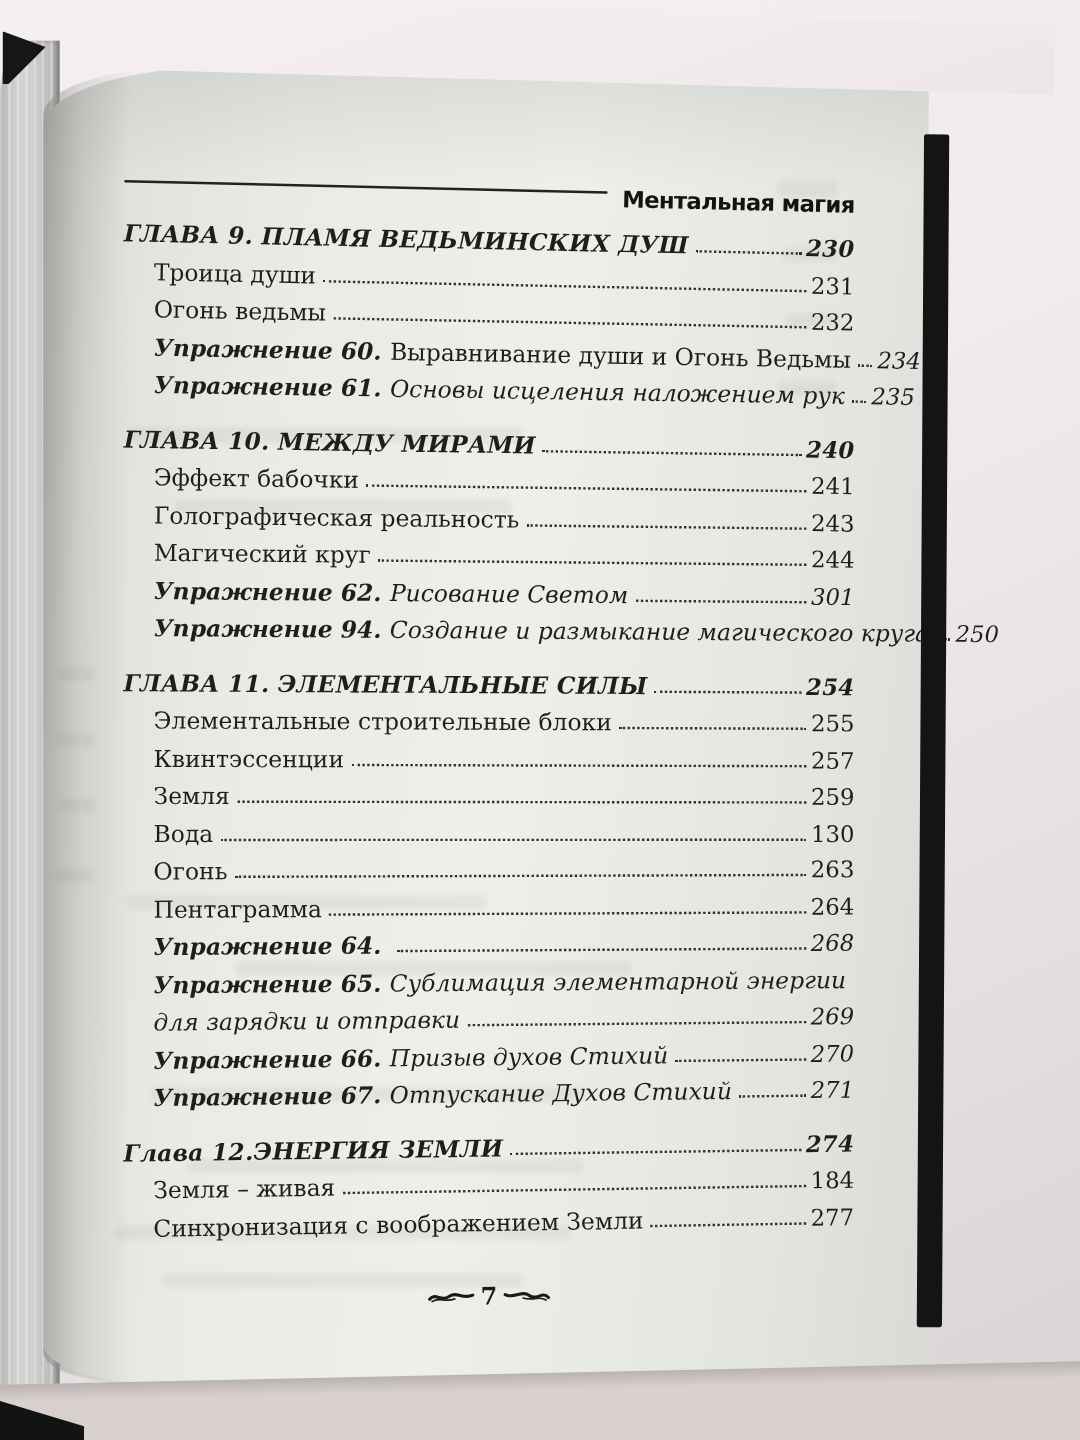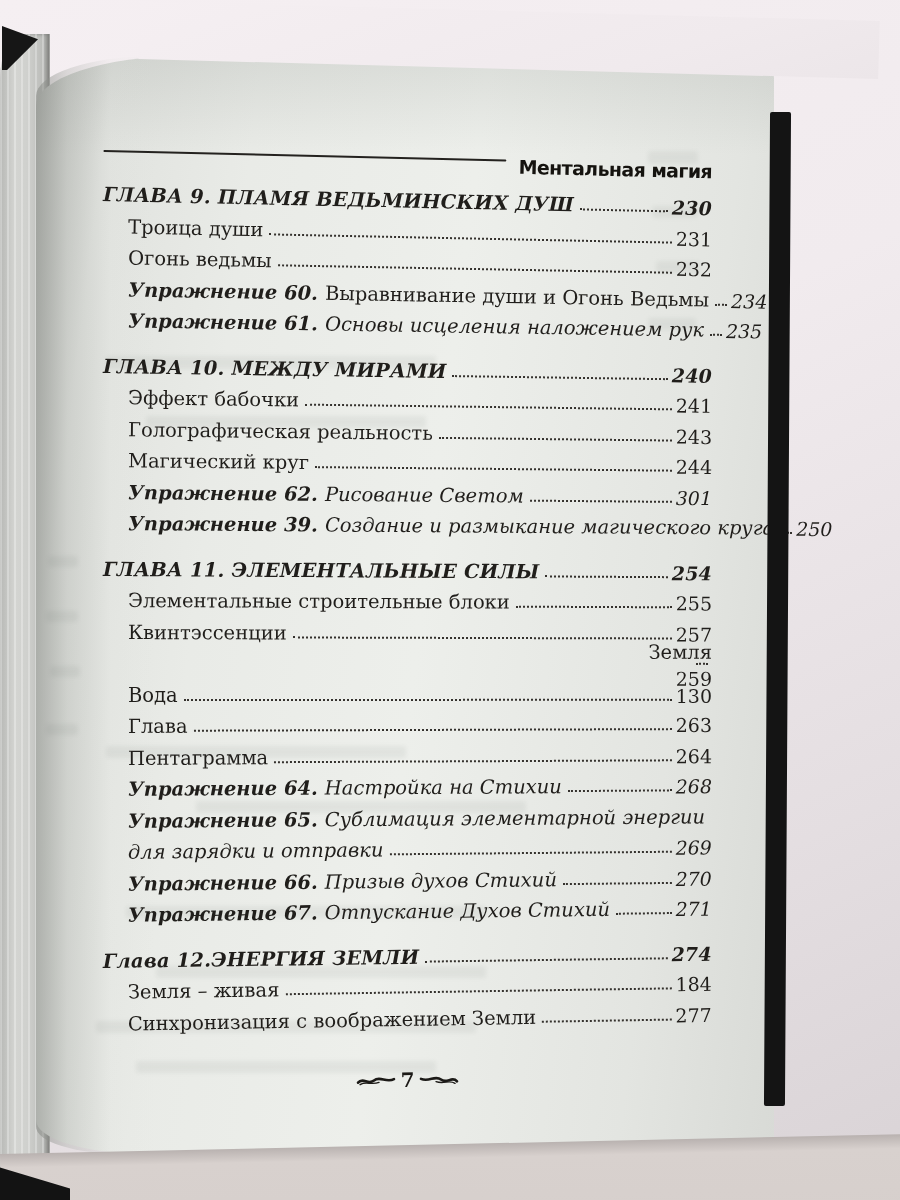--- a/index.html
+++ b/index.html
@@ -157,63 +157,62 @@
             <span class="leader"></span>
             <span class="num">244</span>
           </div>
           <div class="row exercise" style="transform: rotate(0.49deg);">
             <span class="lab">Упражнение 62.</span>
             <span class="tit">Рисование Светом</span>
             <span class="leader"></span>
             <span class="num">301</span>
           </div>
           <div class="row exercise" style="transform: rotate(0.4deg);">
-            <span class="lab">Упражнение 39.</span>
+            <span class="lab">Упражнение 94.</span>
             <span class="tit">Создание и размыкание магического круга</span>
             <span class="leader"></span>
             <span class="num">250</span>
           </div>
           <div class="row chapter gap" style="transform: rotate(0.32deg);">
             <span class="lab">ГЛАВА 11. ЭЛЕМЕНТАЛЬНЫЕ СИЛЫ</span>
             <span class="leader"></span>
             <span class="num">254</span>
           </div>
           <div class="row plain" style="transform: rotate(0.23deg);">
             <span class="lab">Элементальные строительные блоки</span>
             <span class="leader"></span>
             <span class="num">255</span>
           </div>
           <div class="row plain" style="transform: rotate(0.15deg);">
             <span class="lab">Квинтэссенции</span>
             <span class="leader"></span>
             <span class="num">257</span>
           </div>
-          <div class="row plain" style="transform: rotate(0.07deg); flex-direction: column;">
+          <div class="row plain" style="transform: rotate(0.07deg);">
             <span class="lab">Земля</span>
             <span class="leader"></span>
             <span class="num">259</span>
           </div>
           <div class="row plain" style="transform: rotate(-0.02deg);">
             <span class="lab">Вода</span>
             <span class="leader"></span>
             <span class="num">130</span>
           </div>
           <div class="row plain" style="transform: rotate(-0.19deg);">
-            <span class="lab">Глава</span>
+            <span class="lab">Огонь</span>
             <span class="leader"></span>
             <span class="num">263</span>
           </div>
           <div class="row plain" style="transform: rotate(-0.27deg);">
             <span class="lab">Пентаграмма</span>
             <span class="leader"></span>
             <span class="num">264</span>
           </div>
           <div class="row exercise" style="transform: rotate(-0.36deg);">
             <span class="lab">Упражнение 64.</span>
-            <span class="tit">Настройка на Стихии</span>
             <span class="leader"></span>
             <span class="num">268</span>
           </div>
           <div class="row exercise-noleader" style="transform: rotate(-0.44deg);">
             <span class="lab">Упражнение 65.</span>
             <span class="tit">Сублимация элементарной энергии</span>
           </div>
           <div class="row cont" style="transform: rotate(-0.53deg);">
             <span class="tit">для зарядки и отправки</span>
             <span class="leader"></span>

